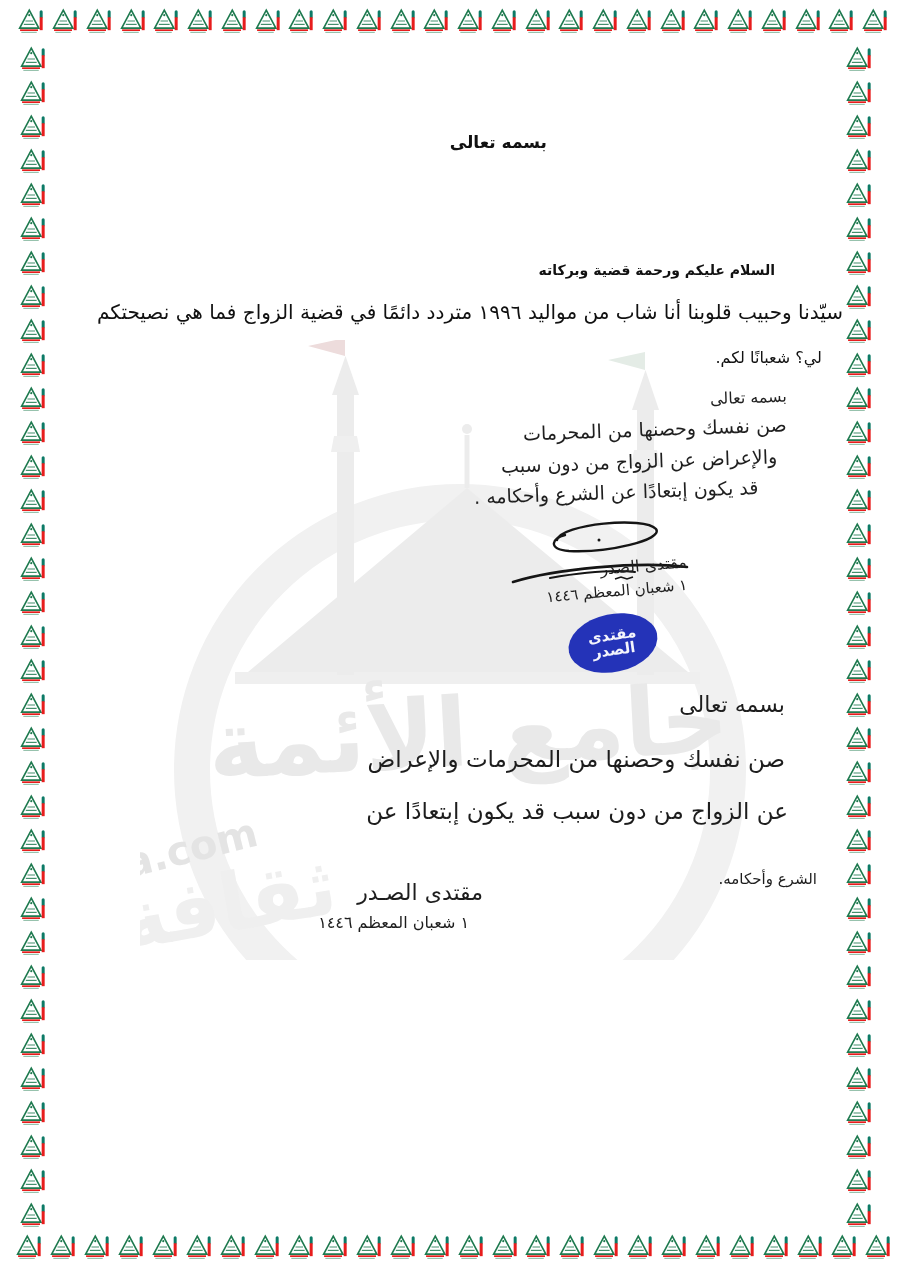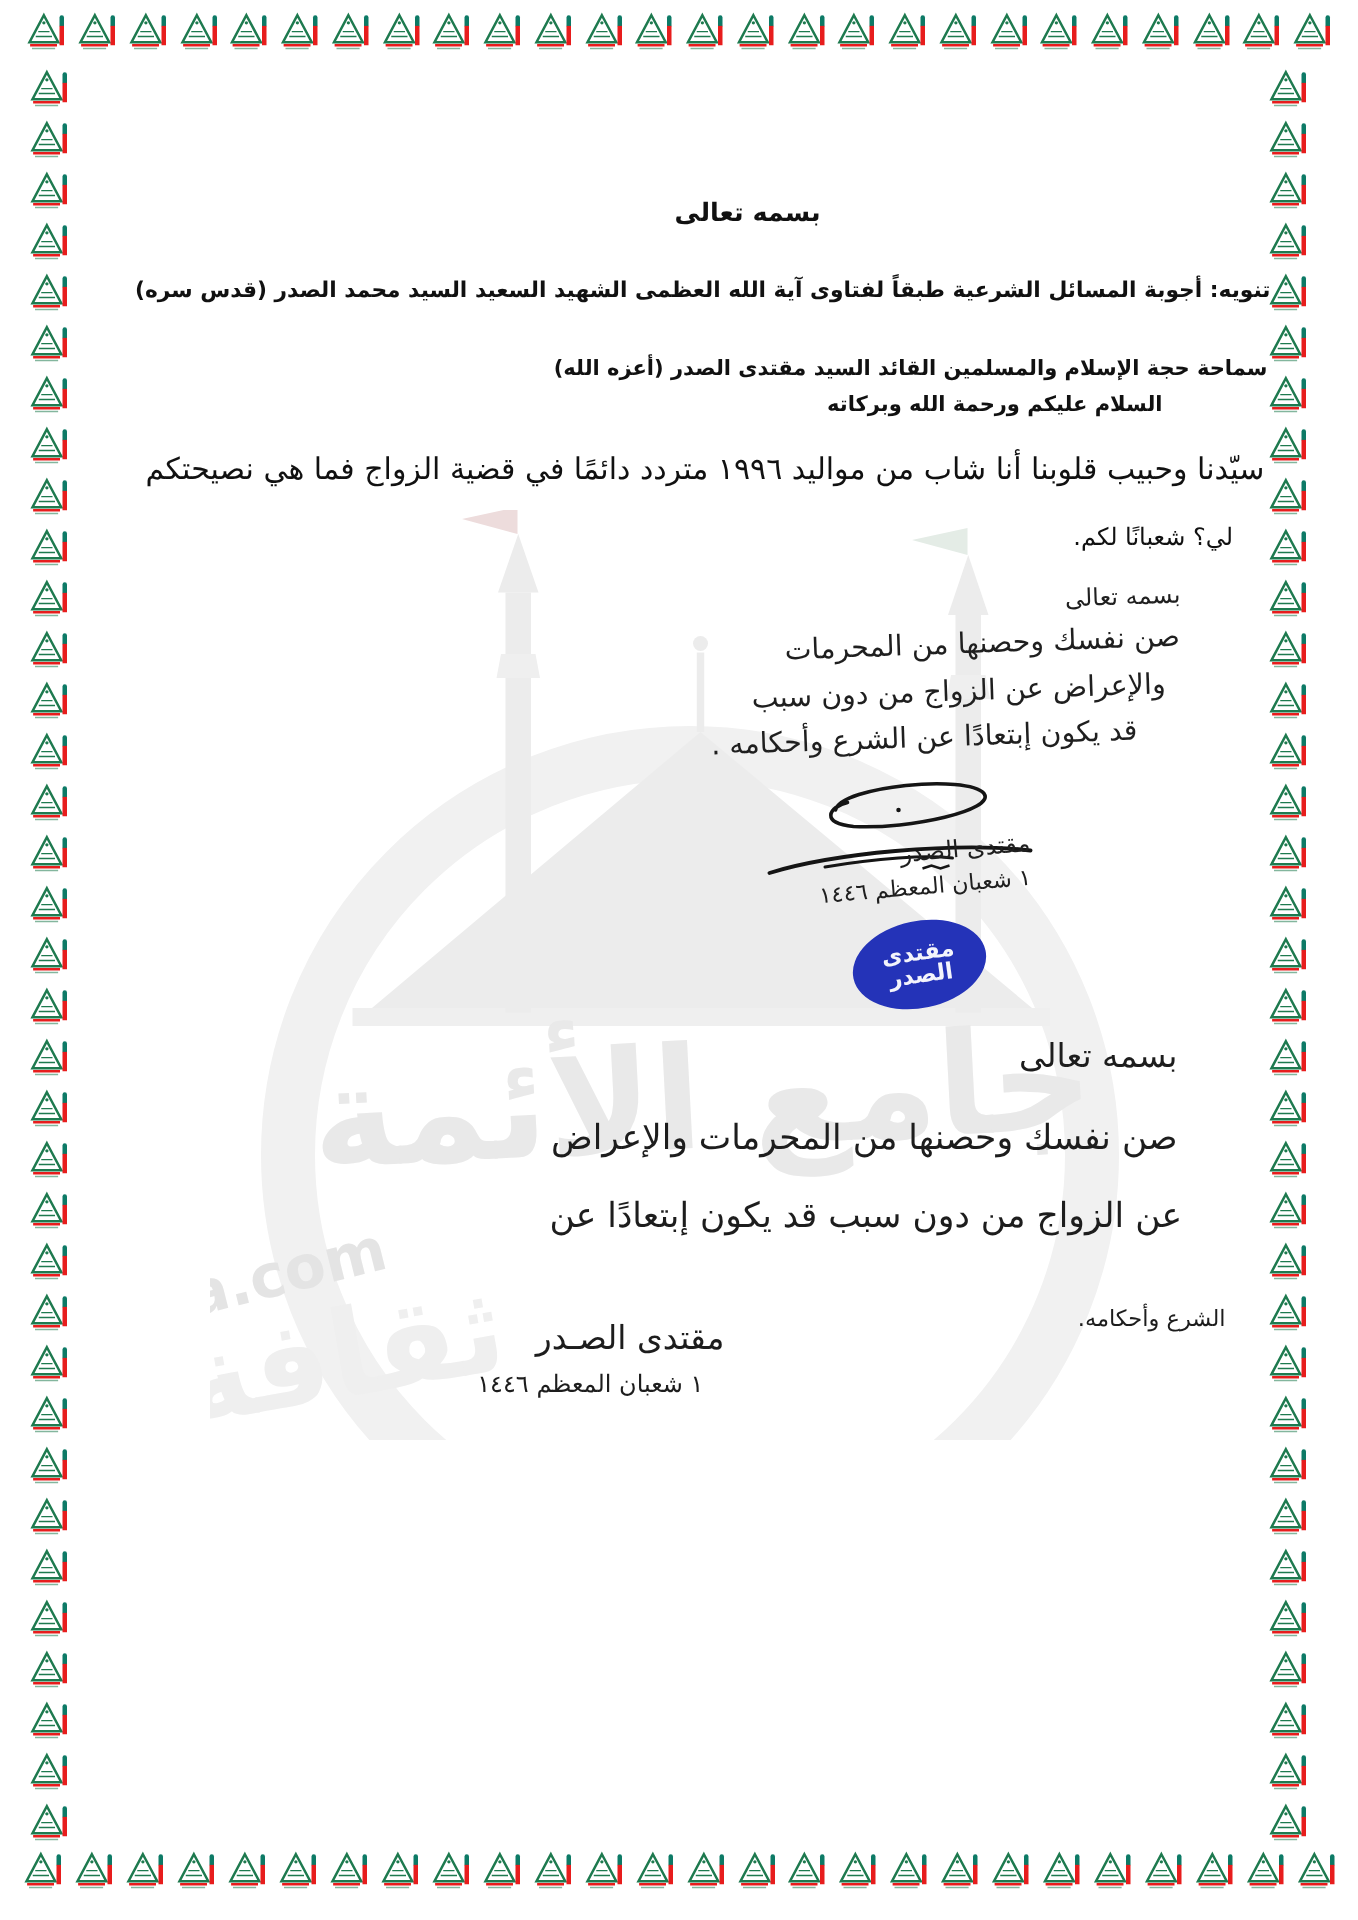--- a/index.html
+++ b/index.html
@@ -1307,23 +1307,21 @@
         <line x1="9" y1="16.5" x2="18" y2="16.5" stroke="#1e7a4f" stroke-width="1"></line>
         <circle cx="13.5" cy="9.5" r="1.3" fill="#1e7a4f"></circle>
         <rect x="2.5" y="26.5" width="21.5" height="2" fill="#e71d1d"></rect>
         <rect x="4" y="29.5" width="18.5" height="1.2" fill="#1e7a4f" opacity="0.55"></rect>
         <rect x="26" y="3.5" width="3.6" height="10" rx="1.8" fill="#0d7a66"></rect>
         <rect x="26" y="12" width="3.6" height="15.5" fill="#e71d1d"></rect>
       </svg>
     </div>
 
   <div class="t bold basmala-top">بسمه تعالى</div>
-  <div class="t bold notice">تنويه: أجوبة المسائل الشرعية طبقاً لفتاوى آية الله العظمى الشهيد السعيد السيد محمد الصدر (قدس سره)</div>
-  <div class="t bold addressee">سماحة حجة الإسلام والمسلمين القائد السيد مقتدى الصدر (أعزه الله)</div>
-  <div class="t bold salutation">السلام عليكم ورحمة الله وبركاته</div>
+  <div class="t bold salutation">السلام عليكم ورحمة قضية وبركاته</div>
   <div class="t q1">سيّدنا وحبيب قلوبنا أنا شاب من مواليد ١٩٩٦ متردد دائمًا في قضية الزواج فما هي نصيحتكم</div>
   <div class="t q2">لي؟ شعبانًا لكم.</div>
 
   <div class="t hand hb">بسمه تعالى</div>
   <div class="t hand h1">صن نفسك وحصنها من المحرمات</div>
   <div class="t hand h2">والإعراض عن الزواج من دون سبب</div>
   <div class="t hand h3">قد يكون إبتعادًا عن الشرع وأحكامه .</div>
 
   <svg class="signature" viewBox="0 0 210 95" aria-hidden="true">
     <path d="M62,28 C66,12 150,4 161,17 C169,28 112,41 74,39 C52,37 57,26 70,23" stroke="#151515" stroke-width="2.4" fill="none" stroke-linecap="round"></path>

